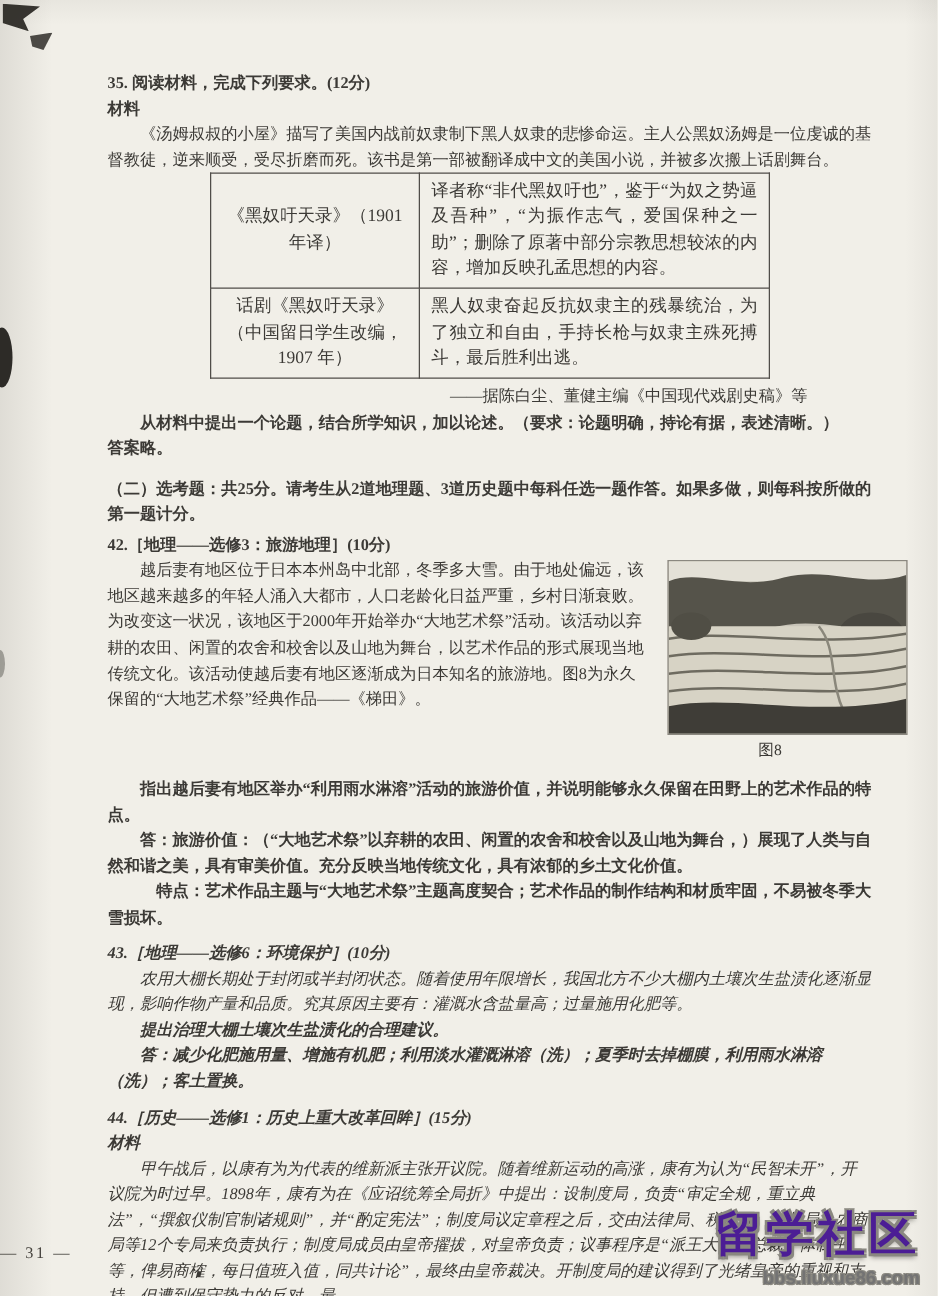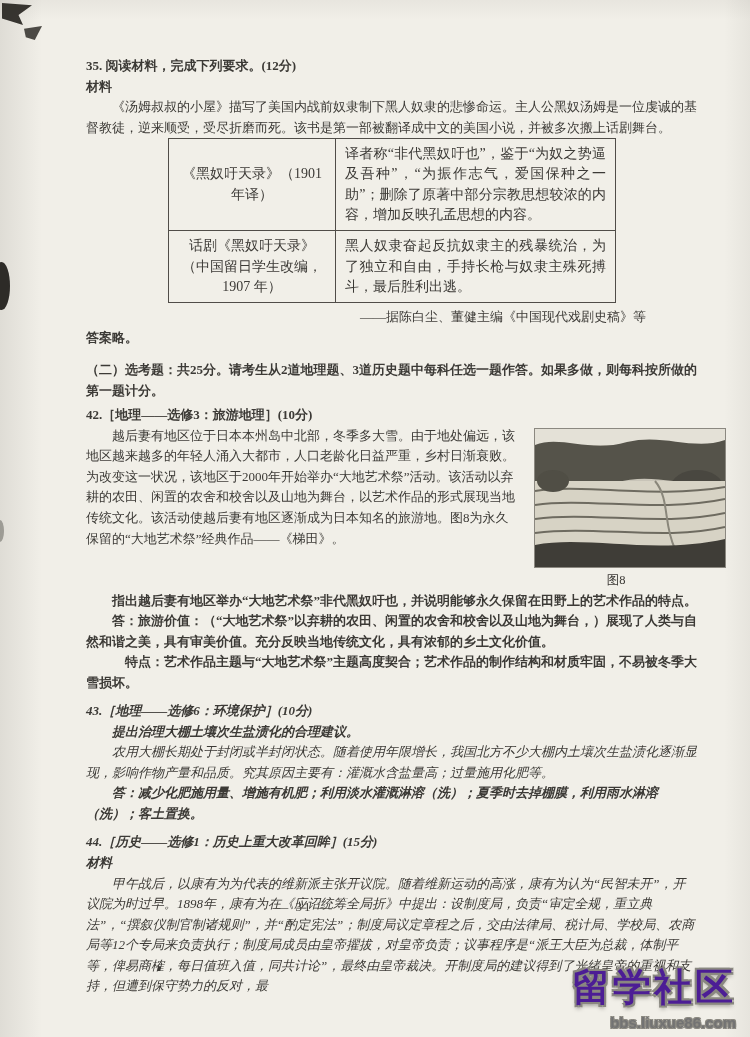--- a/index.html
+++ b/index.html
@@ -44,27 +44,27 @@
     border-collapse: collapse; width: 448px; margin: 0 auto;
     font-size: 14px; line-height: 1.45; color: #3c3a36;
   }
   table.trans-table td { border: 1px solid #504d48; padding: 5px 9px; vertical-align: middle; }
   td.col-work { width: 148px; text-align: center; }
   td.col-detail { text-align: justify; }
 
   .source { text-align: right; padding-right: 52px; margin-top: 4px; }
 
   .q42-wrap { overflow: visible; }
-  figure.fig { float: right; width: 164px; margin: 2px 0 0 14px; }
+  figure.fig { float: right; width: 164px; margin: 2px 0 10px 14px; }
   figure.fig svg { display: block; border: 1px solid #8b8880; background: #c8c4b8; }
   figure.fig figcaption { text-align: center; font-size: 12.5px; margin-top: 3px; }
   .clear { clear: both; }
 
-  .page-number { position: absolute; left: 0; width: 608px; top: 899px;
-    text-align: center; font-size: 13px; letter-spacing: 2px; color: #45423d; }
+  .page-number { position: absolute; left: 0; width: 608px; top: 994px;
+    font-size: 13px; letter-spacing: 2px; color: #45423d; }
 
   .watermark { position: absolute; right: 14px; bottom: 6px; text-align: right;
     font-family: "Liberation Sans", "DejaVu Sans", sans-serif; }
   .watermark-title {
     font-size: 38px; font-weight: 800; letter-spacing: 3px; color: #4c1d95;
     text-shadow: -2px -2px 0 #8a8880, 2px -2px 0 #8a8880, -2px 2px 0 #8a8880,
                  2px 2px 0 #8a8880, 0 3px 4px rgba(40,38,34,.55);
   }
   .watermark-url {
     font-size: 15px; font-weight: 700; color: #737373; margin-top: 1px;
@@ -93,20 +93,21 @@
           <td class="col-work">《黑奴吁天录》（1901 年译）</td>
           <td class="col-detail">译者称“非代黑奴吁也”，鉴于“为奴之势逼及吾种”，“为振作志气，爱国保种之一助”；删除了原著中部分宗教思想较浓的内容，增加反映孔孟思想的内容。</td>
         </tr>
         <tr>
           <td class="col-work">话剧《黑奴吁天录》（中国留日学生改编，1907 年）</td>
           <td class="col-detail">黑人奴隶奋起反抗奴隶主的残暴统治，为了独立和自由，手持长枪与奴隶主殊死搏斗，最后胜利出逃。</td>
         </tr>
       </tbody>
     </table>
     <p class="source">——据陈白尘、董健主编《中国现代戏剧史稿》等</p>
+    <p class="indent bold">从材料中提出一个论题，结合所学知识，加以论述。（要求：论题明确，持论有据，表述清晰。）</p>
     <p class="bold">答案略。</p>
   </section>
 
   <p class="bold mt12">（二）选考题：共25分。请考生从2道地理题、3道历史题中每科任选一题作答。如果多做，则每科按所做的第一题计分。</p>
 
   <section class="q42-wrap mt4">
     <p class="bold">42.［地理——选修3：旅游地理］(10分)</p>
     <figure class="fig">
       <svg width="190" height="138" viewBox="0 0 190 138" xmlns="http://www.w3.org/2000/svg" aria-hidden="true">
         <rect width="190" height="138" fill="#c8c4b8"></rect>
@@ -118,29 +119,29 @@
         <path d="M0,76 C50,68 125,84 190,70" stroke="#6e6b60" stroke-width="2" fill="none"></path>
         <path d="M0,90 C55,82 128,98 190,84" stroke="#6e6b60" stroke-width="2" fill="none"></path>
         <path d="M0,104 C58,96 130,112 190,98" stroke="#6e6b60" stroke-width="2" fill="none"></path>
         <path d="M120,52 C135,70 128,95 140,120" stroke="#8a877b" stroke-width="2" fill="none"></path>
         <path d="M0,116 C50,106 120,126 190,110 L190,138 L0,138 Z" fill="#3f3d37"></path>
         <ellipse cx="18" cy="52" rx="16" ry="11" fill="#504e45"></ellipse>
       </svg>
       <figcaption>图8</figcaption>
     </figure>
     <p class="indent">越后妻有地区位于日本本州岛中北部，冬季多大雪。由于地处偏远，该地区越来越多的年轻人涌入大都市，人口老龄化日益严重，乡村日渐衰败。为改变这一状况，该地区于2000年开始举办“大地艺术祭”活动。该活动以弃耕的农田、闲置的农舍和校舍以及山地为舞台，以艺术作品的形式展现当地传统文化。该活动使越后妻有地区逐渐成为日本知名的旅游地。图8为永久保留的“大地艺术祭”经典作品——《梯田》。</p>
-    <p class="indent bold clear mt4">指出越后妻有地区举办“大地艺术祭”非代黑奴吁也，并说明能够永久保留在田野上的艺术作品的特点。</p>
+    <p class="indent bold clear mt4">指出越后妻有地区举办“利用雨水淋溶”活动的旅游价值，并说明能够永久保留在田野上的艺术作品的特点。</p>
     <p class="indent bold">答：旅游价值：（“大地艺术祭”以弃耕的农田、闲置的农舍和校舍以及山地为舞台，）展现了人类与自然和谐之美，具有审美价值。充分反映当地传统文化，具有浓郁的乡土文化价值。</p>
     <p class="indent3 bold">特点：艺术作品主题与“大地艺术祭”主题高度契合；艺术作品的制作结构和材质牢固，不易被冬季大雪损坏。</p>
   </section>
 
   <section class="mt8">
     <p class="bold">43.［地理——选修6：环境保护］(10分)</p>
+    <p class="indent">农用大棚长期处于封闭或半封闭状态。随着使用年限增长，我国北方不少大棚内土壤次生盐渍化逐渐显现，影响作物产量和品质。究其原因主要有：灌溉水含盐量高；过量施用化肥等。</p>
     <p class="indent bold">提出治理大棚土壤次生盐渍化的合理建议。</p>
-    <p class="indent">农用大棚长期处于封闭或半封闭状态。随着使用年限增长，我国北方不少大棚内土壤次生盐渍化逐渐显现，影响作物产量和品质。究其原因主要有：灌溉水含盐量高；过量施用化肥等。</p>
     <p class="indent bold">答：减少化肥施用量、增施有机肥；利用淡水灌溉淋溶（洗）；夏季时去掉棚膜，利用雨水淋溶（洗）；客土置换。</p>
   </section>
 
   <section class="mt8">
     <p class="bold">44.［历史——选修1：历史上重大改革回眸］(15分)</p>
     <p class="bold">材料</p>
     <p class="indent">甲午战后，以康有为为代表的维新派主张开议院。随着维新运动的高涨，康有为认为“民智未开”，开议院为时过早。1898年，康有为在《应诏统筹全局折》中提出：设制度局，负责“审定全规，重立典法”，“撰叙仪制官制诸规则”，并“酌定宪法”；制度局议定章程之后，交由法律局、税计局、学校局、农商局等12个专局来负责执行；制度局成员由皇帝擢拔，对皇帝负责；议事程序是“派王大臣为总裁，体制平等，俾易商榷，每日值班入值，同共计论”，最终由皇帝裁决。开制度局的建议得到了光绪皇帝的重视和支持，但遭到保守势力的反对，最</p>
   </section>
 
 </div>

